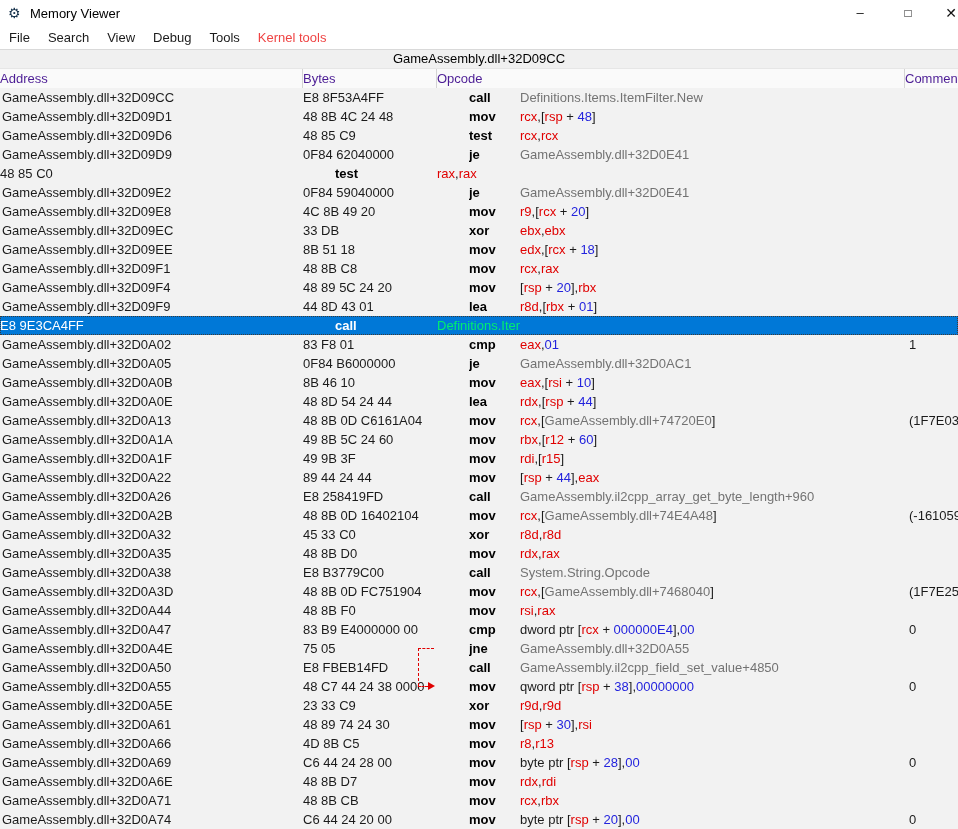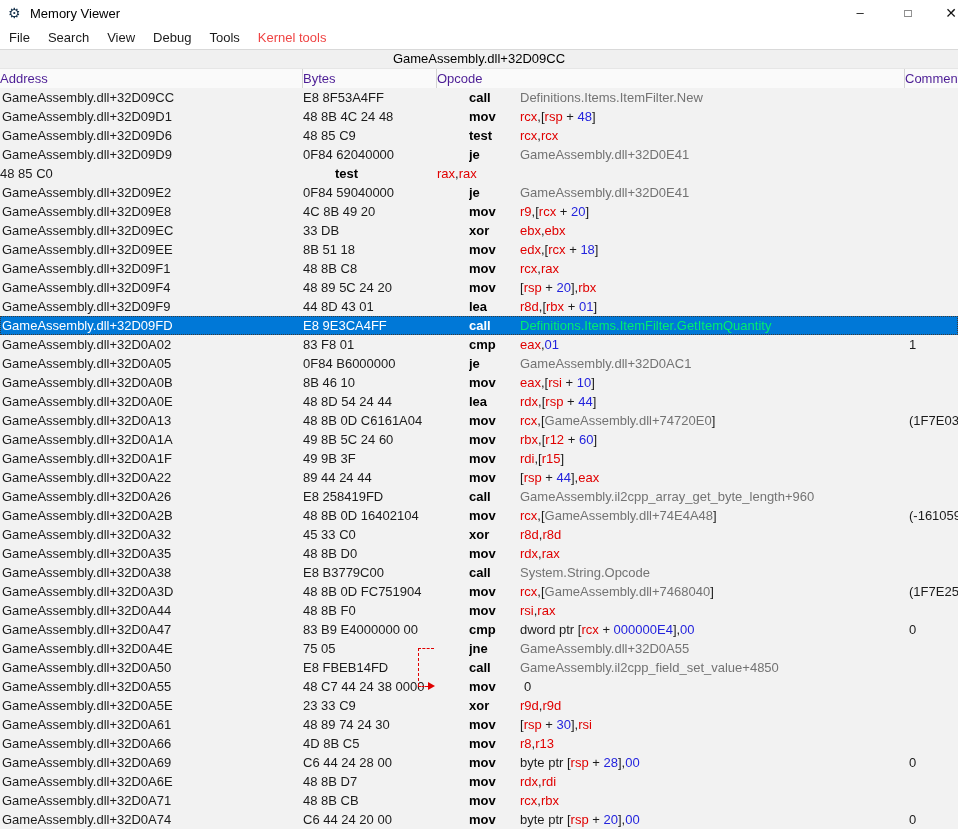--- a/index.html
+++ b/index.html
@@ -175,21 +175,20 @@
         <span class="cell-cmt"></span>
       </div>
       <div class="row">
         <span class="cell-addr">GameAssembly.dll+32D09F9</span>
         <span class="cell-bytes">44 8D 43 01</span>
         <span class="cell-mn">lea</span>
         <span class="cell-ops"><span class="tk-r">r8d</span><span class="tk-t">,[</span><span class="tk-r">rbx</span><span class="tk-t"> + </span><span class="tk-n">01</span><span class="tk-t">]</span></span>
         <span class="cell-cmt"></span>
       </div>
       <div class="row selected">
-        <span class="cell-addr">GameAssembly.dll+32D09FD</span>
         <span class="cell-bytes">E8 9E3CA4FF</span>
         <span class="cell-mn">call</span>
         <span class="cell-ops"><span class="tk-s">Definitions.Items.ItemFilter.GetItemQuantity</span></span>
         <span class="cell-cmt"></span>
       </div>
       <div class="row">
         <span class="cell-addr">GameAssembly.dll+32D0A02</span>
         <span class="cell-bytes">83 F8 01</span>
         <span class="cell-mn">cmp</span>
         <span class="cell-ops"><span class="tk-r">eax</span><span class="tk-t">,</span><span class="tk-n">01</span></span>
@@ -311,20 +310,21 @@
         <span class="cell-addr">GameAssembly.dll+32D0A50</span>
         <span class="cell-bytes">E8 FBEB14FD</span>
         <span class="cell-mn">call</span>
         <span class="cell-ops"><span class="tk-s">GameAssembly.il2cpp_field_set_value+4850</span></span>
         <span class="cell-cmt"></span>
       </div>
       <div class="row">
         <span class="cell-addr">GameAssembly.dll+32D0A55</span>
         <span class="cell-bytes">48 C7 44 24 38 0000</span>
         <span class="cell-mn">mov</span>
+        <span class="cell-ops"><span class="tk-t">qword ptr [</span><span class="tk-r">rsp</span><span class="tk-t"> + </span><span class="tk-n">38</span><span class="tk-t">],</span><span class="tk-n">00000000</span></span>
         <span class="cell-cmt">0</span>
       </div>
       <div class="row">
         <span class="cell-addr">GameAssembly.dll+32D0A5E</span>
         <span class="cell-bytes">23 33 C9</span>
         <span class="cell-mn">xor</span>
         <span class="cell-ops"><span class="tk-r">r9d</span><span class="tk-t">,</span><span class="tk-r">r9d</span></span>
         <span class="cell-cmt"></span>
       </div>
       <div class="row">

